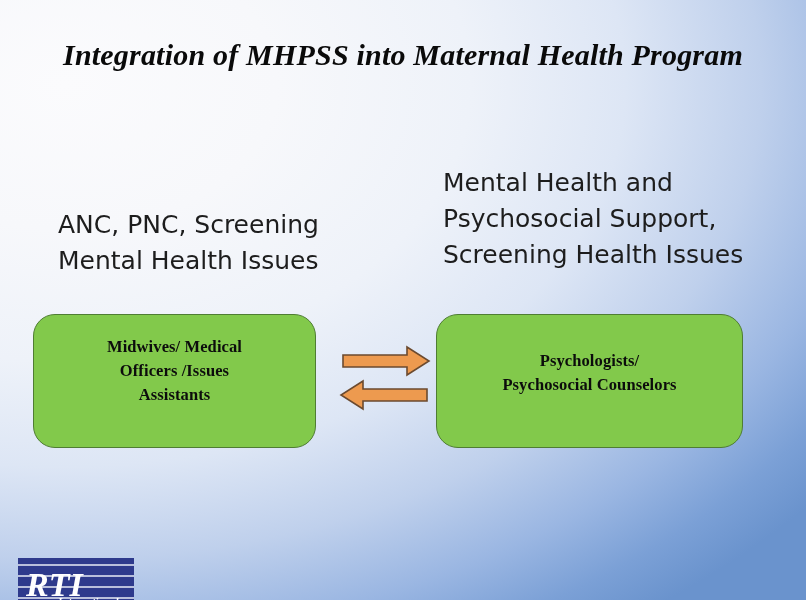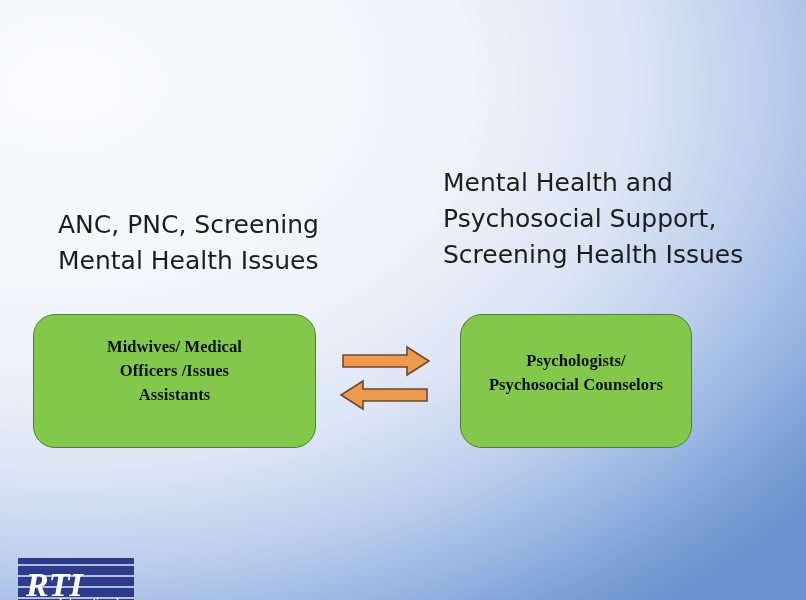--- a/index.html
+++ b/index.html
@@ -90,23 +90,23 @@
   #box-left {
     left: 33px;
     top: 314px;
     width: 283px;
     height: 134px;
   }
   #box-left .boxtext {
     margin-top: 20px;
   }
   #box-right {
-    left: 460px;
+    left: 436px;
     top: 314px;
-    width: 232px;
+    width: 307px;
     height: 134px;
   }
   #box-right .boxtext {
     margin-top: 34px;
   }
 
   
   #arrows {
     position: absolute;
     left: 336px;
@@ -131,20 +131,21 @@
     height: 0;
     overflow: hidden;
     opacity: 0;
   }
 </style>
 </head>
 <body>
 
 <div id="slide">
 
+  <div id="title">Integration of MHPSS into Maternal Health Program</div>
 
   <div class="caption" id="caption-left">ANC, PNC, Screening
 Mental Health Issues</div>
 
   <div class="caption" id="caption-right">Mental Health and
 Psychosocial Support,
 Screening Health Issues</div>
 
   <div class="greenbox" id="box-left">
     <div class="boxtext">Midwives/ Medical

